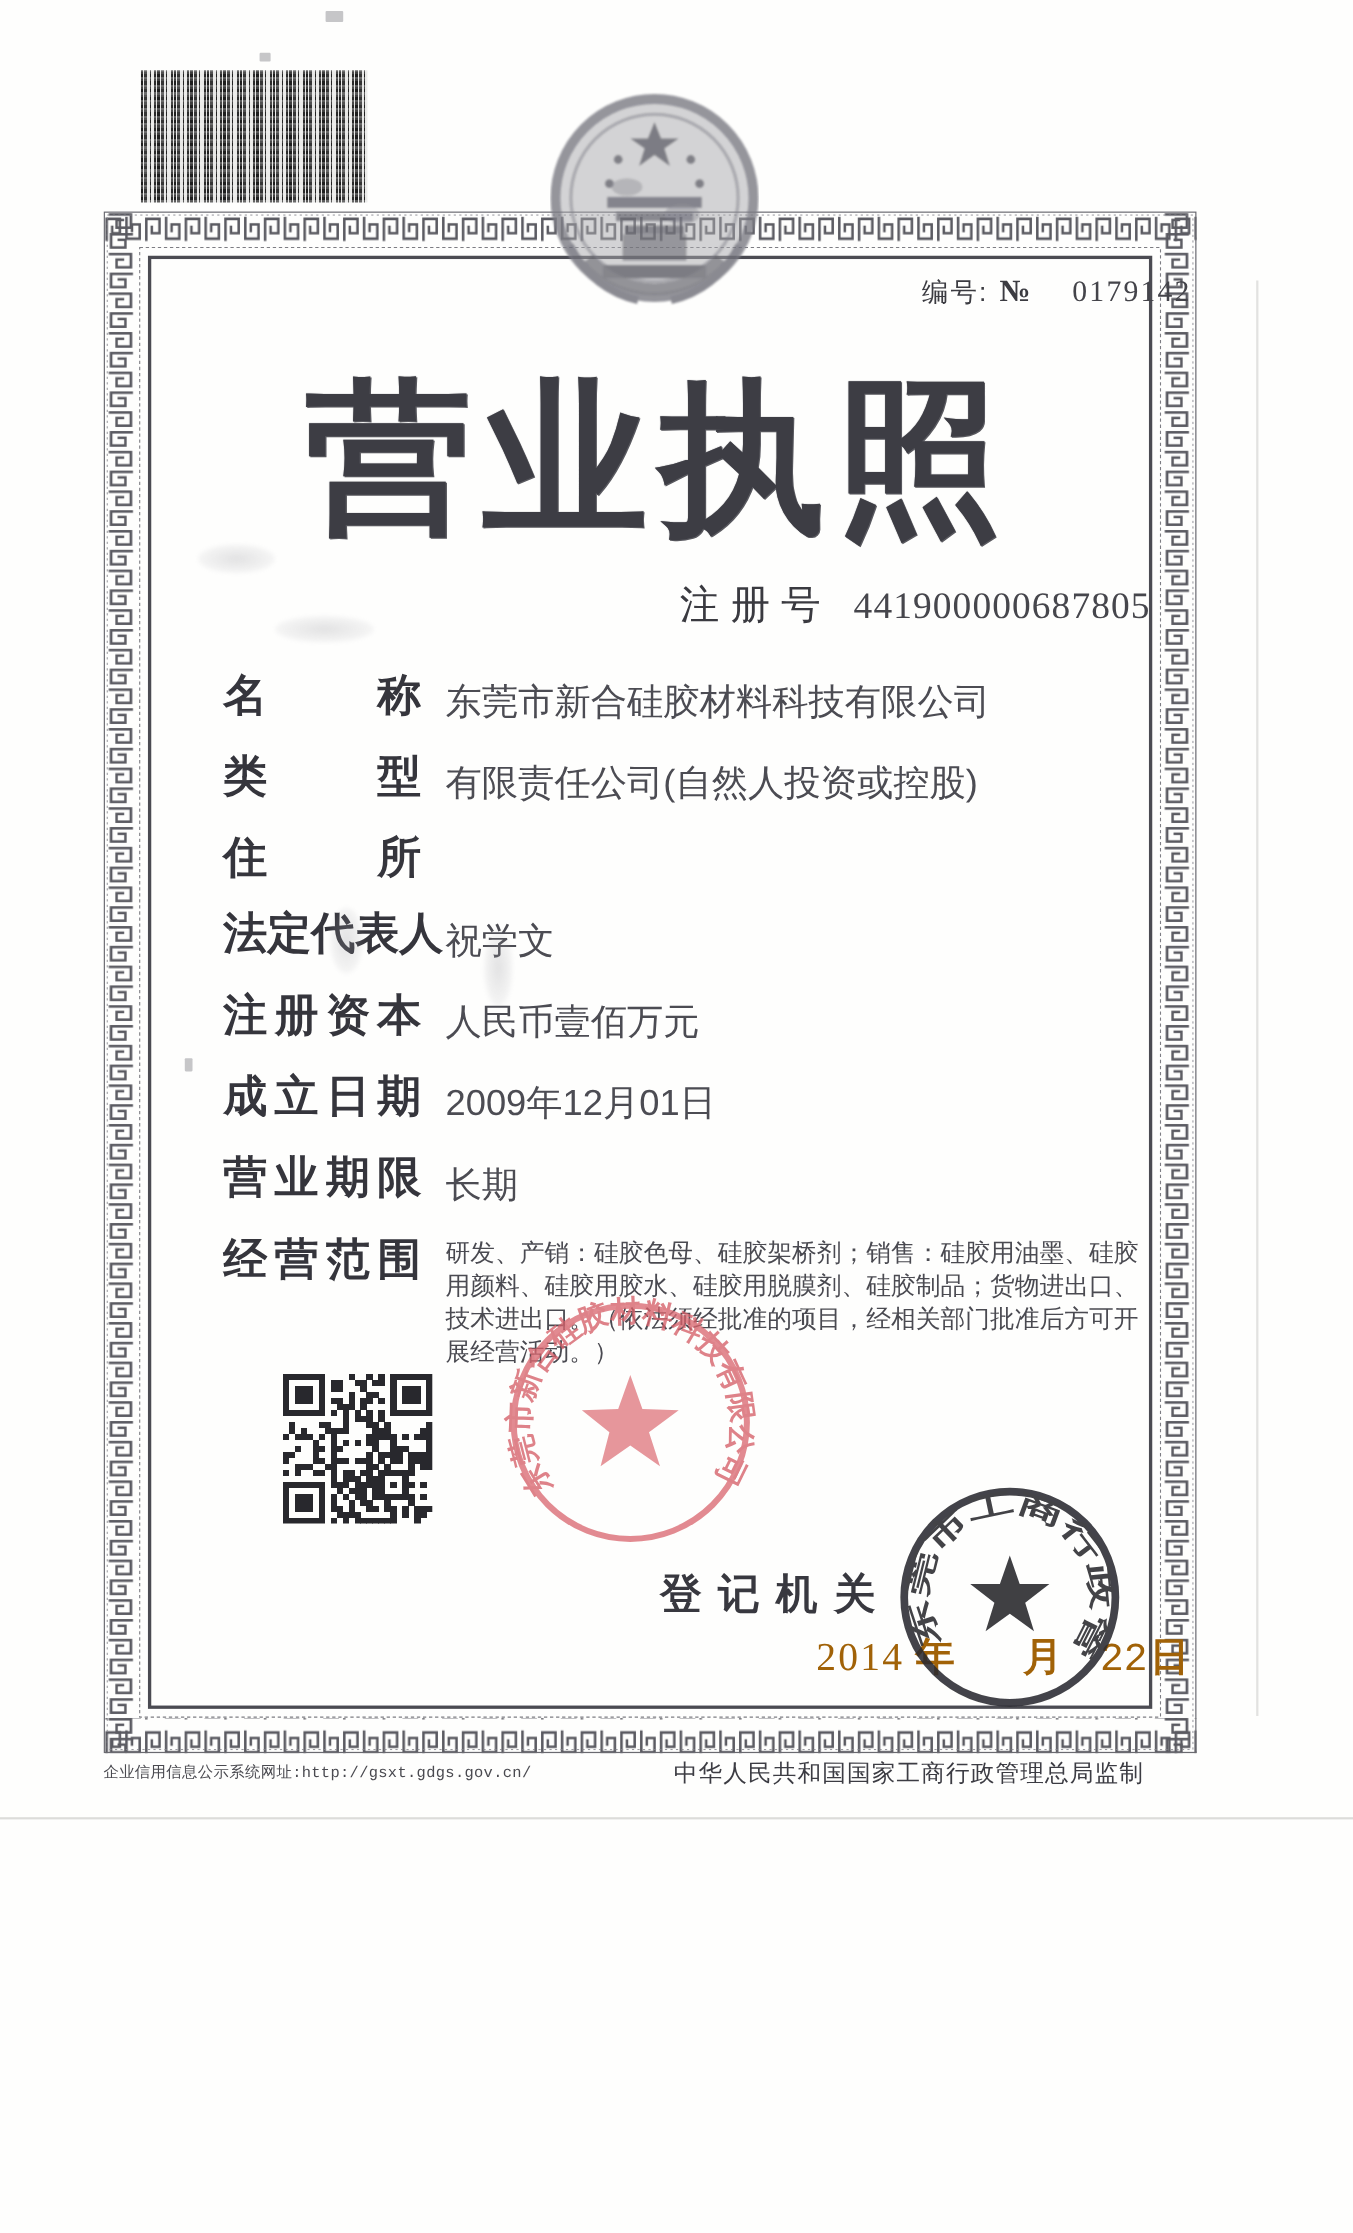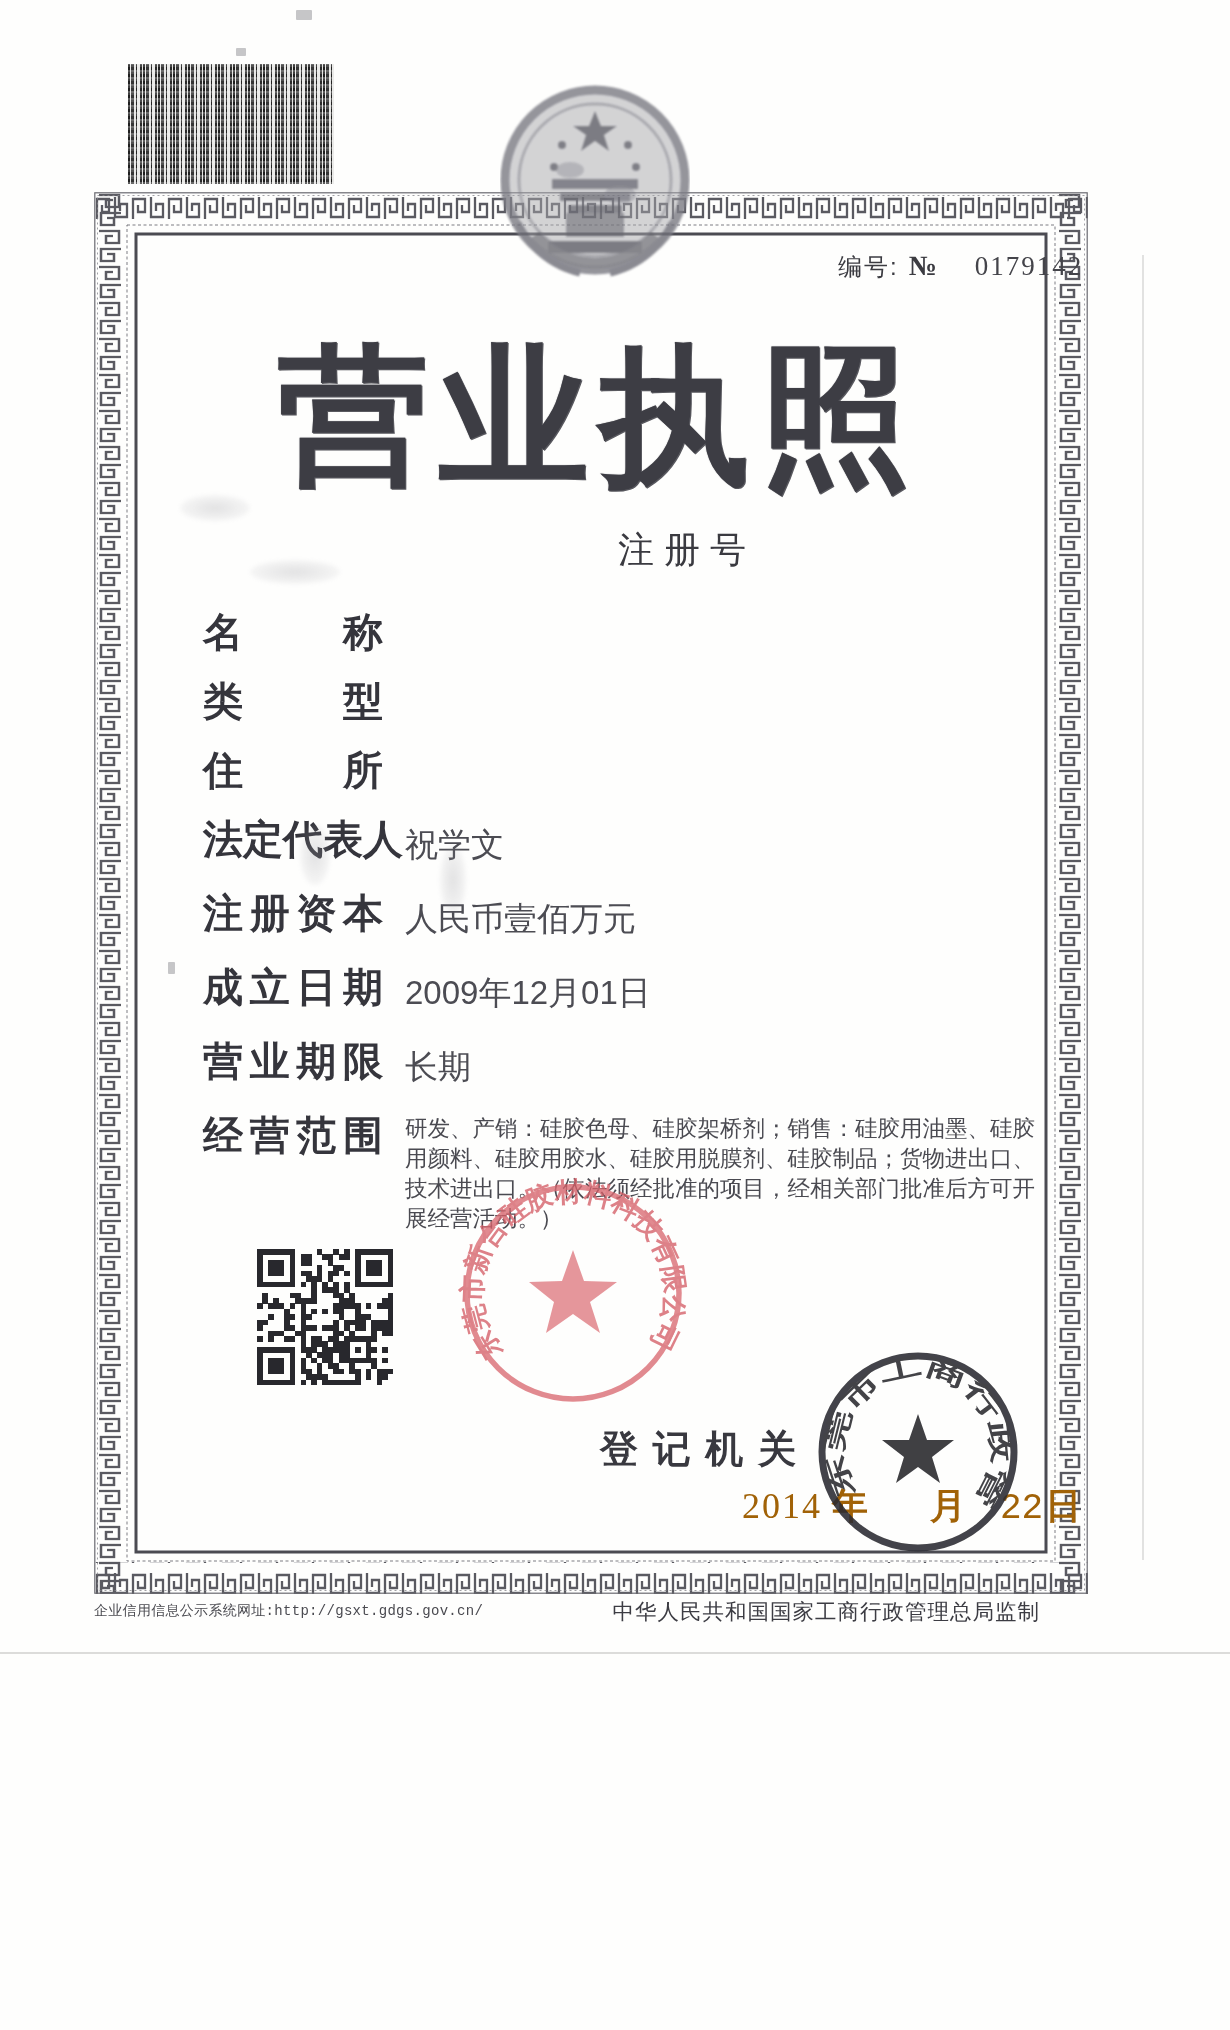--- a/index.html
+++ b/index.html
@@ -123,34 +123,37 @@
       <span>执</span>
       <span>照</span>
     </div>
 
   <div class="abs regline">
     <div class="rlabel">
         <span>注</span>
         <span>册</span>
         <span>号</span>
       </div>
+    <div class="rnum">441900000687805</div>
   </div>
 
   <div class="abs fields">
     <div class="row">
       <div class="flabel">
           <span>名</span>
           <span>称</span>
         </div>
+      <div class="fvalue">东莞市新合硅胶材料科技有限公司</div>
     </div>
     <div class="row">
       <div class="flabel">
           <span>类</span>
           <span>型</span>
         </div>
+      <div class="fvalue">有限责任公司(自然人投资或控股)</div>
     </div>
     <div class="row">
       <div class="flabel">
           <span>住</span>
           <span>所</span>
         </div>
     </div>
     <div class="row">
       <div class="flabel">
           <span>法</span>

